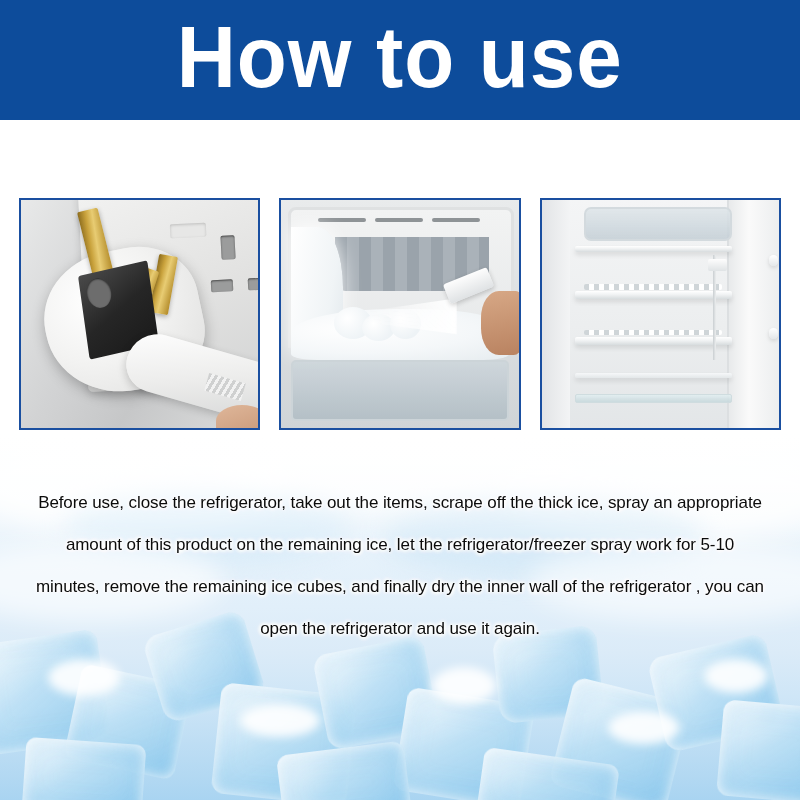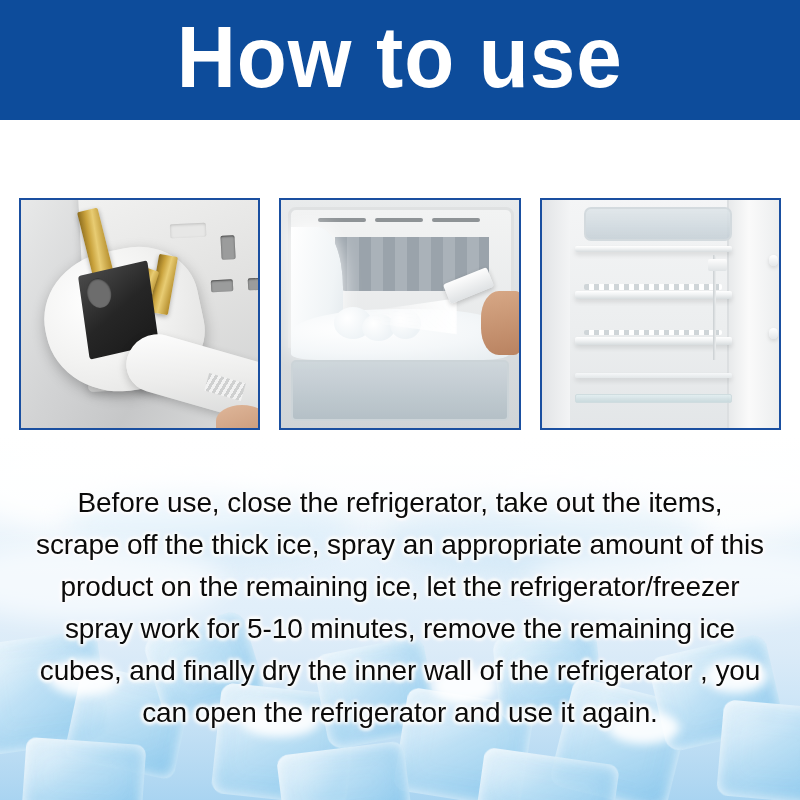--- a/index.html
+++ b/index.html
@@ -372,21 +372,21 @@
   }
 
   
   .body-copy {
     position:absolute;
     left:36px; top:482px;
     width:728px;
     text-align:center;
     color:#0b0b0b;
     font-family:"Liberation Sans","DejaVu Sans",sans-serif;
-    font-size:28px;
+    font-size:17px;
     line-height:42px;
     letter-spacing:-0.1px;
     text-shadow:
        0 0 5px #ffffff,  0 0 5px #ffffff,
        0 0 9px #ffffff,  1px 0 4px #ffffff,
       -1px 0 4px #ffffff, 0 1px 4px #ffffff,
        0 -1px 4px #ffffff;
   }
 </style>
 </head>

